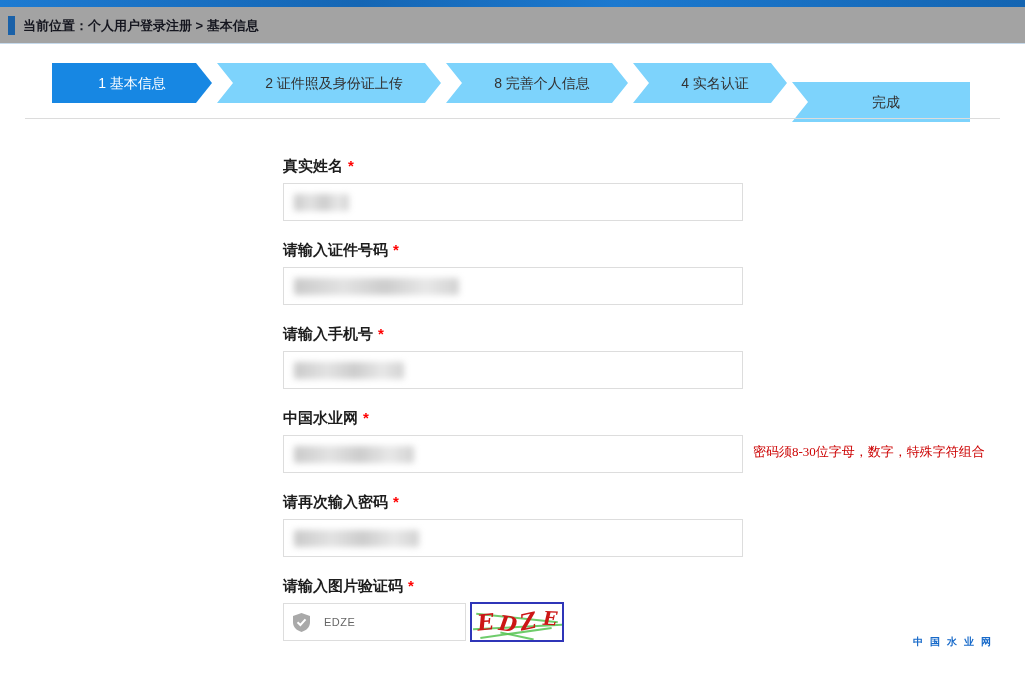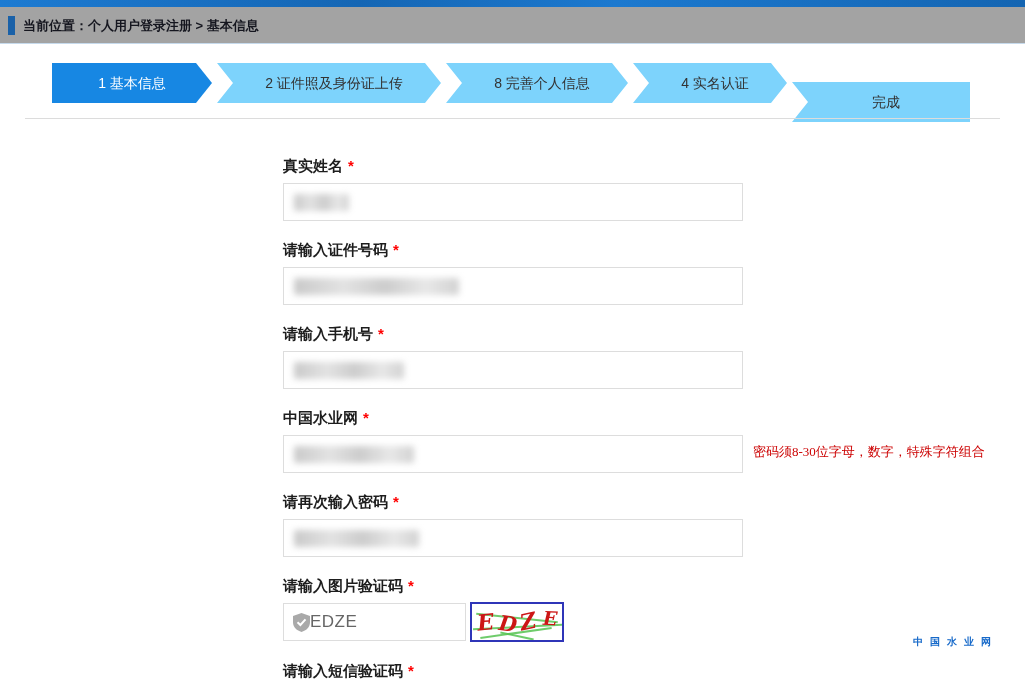--- a/index.html
+++ b/index.html
@@ -39,21 +39,21 @@
               background:linear-gradient(90deg,#c9c9c9,#e3e3e3 30%,#cccccc 55%,#e8e8e8 80%,#d2d2d2);
               filter:blur(3px); }
   .rw1{width:55px;} .rw2{width:165px;} .rw3{width:110px;} .rw4{width:120px;} .rw5{width:125px;}
 
   .pwd-hint { position:absolute; left:753px; top:443px; font-size:13px; color:#cc0000; white-space:nowrap;font-family:Liberation Serif, serif; }
 
   
   .captcha-row { display:flex; align-items:flex-start; }
   .captcha-input { width:183px; height:38px; border:1px solid #ddd; background:#fff;
                    display:flex; align-items:center; padding-left:9px; }
-  .captcha-value { font-size:17px; color:#666; margin-left:0; letter-spacing:.5px; }
+  .captcha-value { font-size:11px; color:#666; margin-left:14px; letter-spacing:.5px; }
   .captcha-img { position:relative; width:94px; height:40px; margin-left:4px; margin-top:-1px;
                  border:2px solid #2f35b8; background:#fff; overflow:hidden; }
   .cap-ch { position:absolute; font-family:"DejaVu Serif","Liberation Serif",serif;
             font-weight:bold; font-style:italic; }
   .cap-0 { left:5px;  top:5px;  font-size:22px; transform:rotate(-6deg); }
   .cap-1 { left:27px; top:7px;  font-size:21px; transform:rotate(8deg); }
   .cap-2 { left:48px; top:4px;  font-size:22px; transform:rotate(-12deg); }
   .cap-3 { left:71px; top:3px;  font-size:19px; transform:rotate(2deg); }
   .cap-line { position:absolute; height:2px; background:#56c351; opacity:.85; }
   .cl-0 { top:22px; left:1px;  width:90px; transform:rotate(-3deg); }
@@ -144,23 +144,20 @@
           <div class="cap-line cl-2"></div>
           <div class="cap-line cl-3"></div>
           <span class="cap-ch cap-0" style="color: rgb(204, 22, 22);">E</span>
           <span class="cap-ch cap-1" style="color: rgb(204, 22, 22);">D</span>
           <span class="cap-ch cap-2" style="color: rgb(204, 22, 22);">Z</span>
           <span class="cap-ch cap-3" style="color: rgb(204, 22, 22);">E</span>
         </div>
       </div>
     </div>
 
-    <div class="group">
-      <span class="field-label"><span>请输入短信验证码</span><span class="req">*</span></span>
-    </div>
 
   </div>
 
   <div class="pwd-hint">密码须8-30位字母，数字，特殊字符组合</div>
 
   <div class="watermark">
     <div class="wm-line2" style="color: rgb(22, 105, 201);">中国水业网</div>
   </div>
 
 </div>

